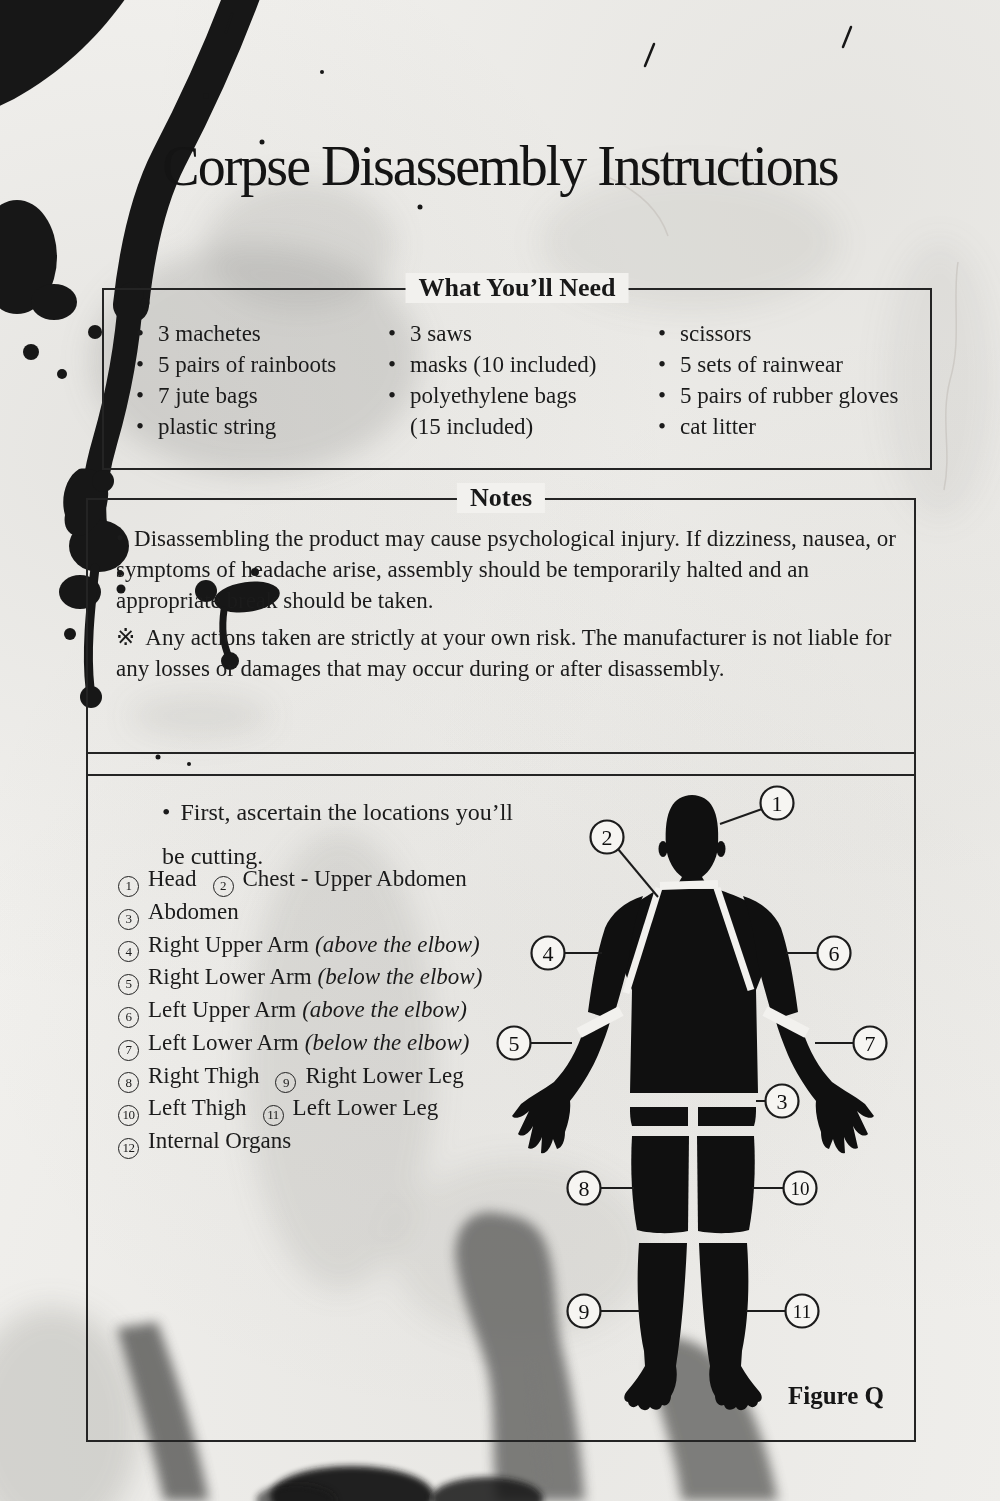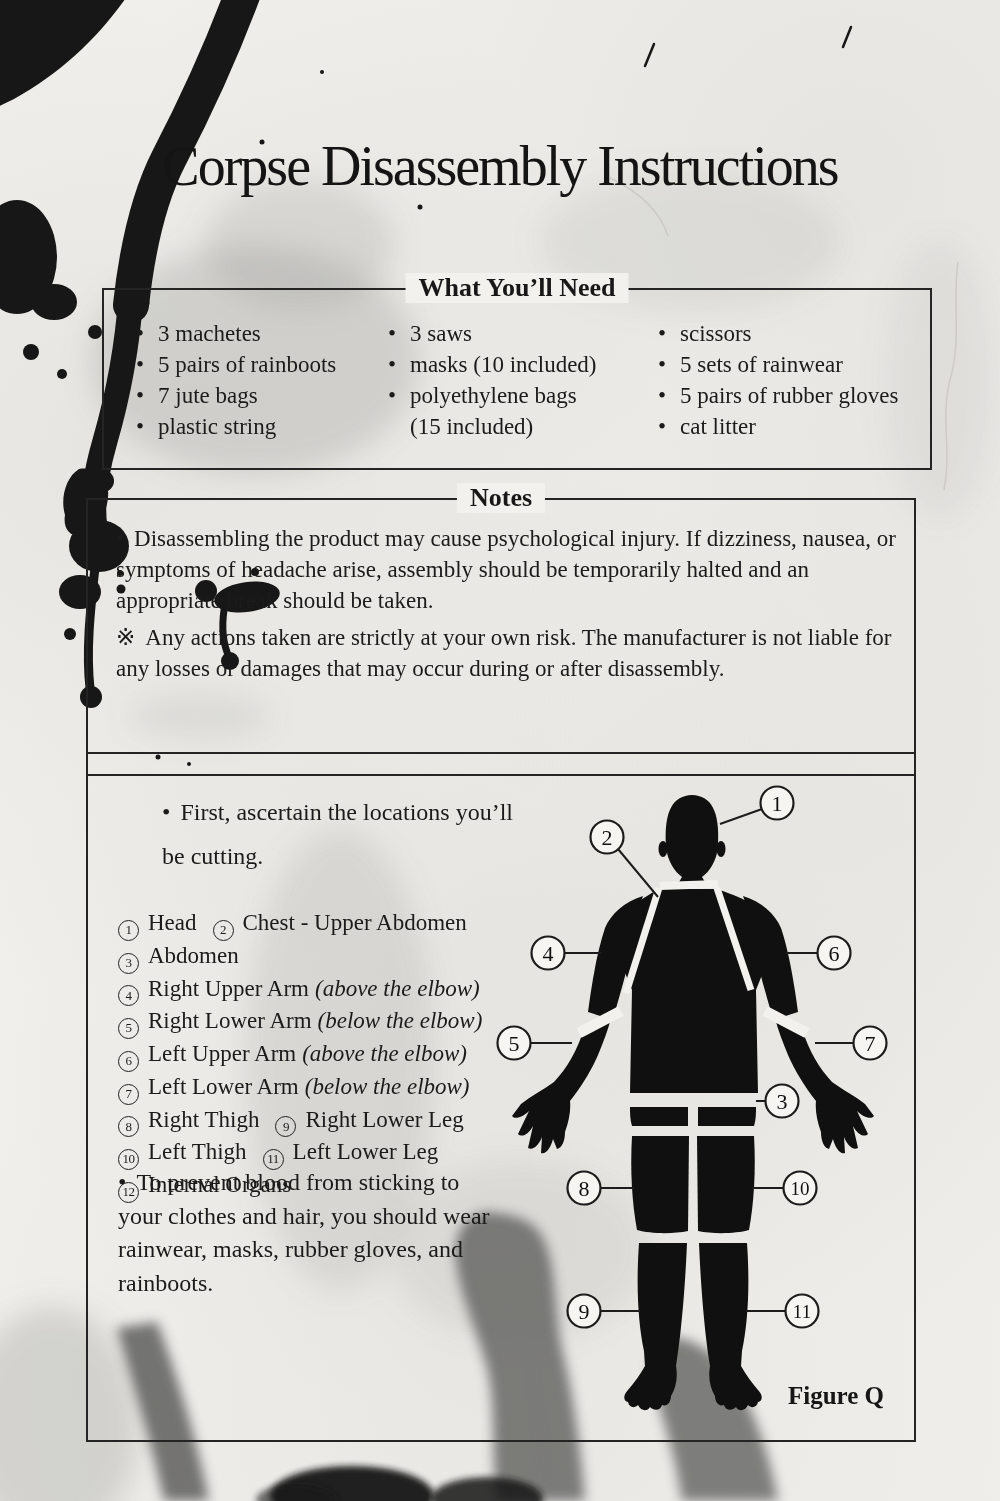--- a/index.html
+++ b/index.html
@@ -38,21 +38,21 @@
   .need-item{display:flex;}
   .need-item .b{width:22px; flex:0 0 22px;}
   .note-p{
     position:absolute; left:28px; width:784px; font-size:23px; line-height:31px;
   }
   .note-p1{top:23px;}
   .note-p2{top:122px;}
   .marker{margin-right:10px; font-family:"Liberation Serif","DejaVu Serif","DejaVu Sans",serif;}
   .intro-p{position:absolute; left:30px; top:36px; width:368px; font-size:24px; line-height:44px;margin-left:44px;}
   .advice-p{position:absolute; left:30px; top:412px; width:376px; font-size:24px; line-height:33.5px;}
-  .loc-list{position:absolute; left:30px; top:110px; width:440px; font-size:23px; line-height:30.5px;margin-top:44px;}
+  .loc-list{position:absolute; left:30px; top:110px; width:440px; font-size:23px; line-height:30.5px;}
   .circ{
     display:inline-flex; justify-content:center; align-items:center;
     width:21px; height:21px; box-sizing:border-box; border:1.5px solid #1f1f1f;
     border-radius:50%; font-size:13px; letter-spacing:-0.5px; margin-right:9px;
     vertical-align:-4px; background:transparent;
   }
   .grp2{margin-left:16px;}
   .it{font-style:italic; margin-left:6px;}
   .fig-label{position:absolute; left:700px; top:628px; font-size:25px; font-weight:700; color:#161616;}
   .body-svg{position:absolute; left:404px; top:16px; width:430px; height:660px;}
@@ -233,21 +233,20 @@
         <span class="circ">8</span><span>Right Thigh</span><span class="grp2"></span><span class="circ">9</span><span>Right Lower Leg</span>
       </div>
       <div>
         <span class="circ">10</span><span>Left Thigh</span><span class="grp2"></span><span class="circ">11</span><span>Left Lower Leg</span>
       </div>
       <div>
         <span class="circ">12</span><span>Internal Organs</span>
       </div>
     </div>
 
-    <div class="advice-p"><span class="marker">•</span><span>To prevent blood from sticking to your clothes and hair, you should wear rainwear, masks, rubber gloves, and rainboots.</span></div>
 
     <svg class="body-svg" viewBox="492 770 430 660">
       <g fill="#101010">
         <ellipse cx="663" cy="849" rx="4.5" ry="8"></ellipse>
         <ellipse cx="721" cy="849" rx="4.5" ry="8"></ellipse>
         <path d="M 666,846 C 664,810 673,796 692,795 C 711,796 720,810 718,846 C 717,861 709,872 702,877 L 705,882 L 679,882 L 682,877 C 675,872 667,861 666,846 Z"></path>
         <path d="M 658,889 L 716,889 C 740,896 762,908 772,918 L 776,930 C 770,957 762,975 756,990 L 758,1093 L 630,1093 L 632,990 C 626,975 618,957 612,930 L 616,918 C 626,908 648,896 658,889 Z"></path>
         <path d="M 643,896 C 624,902 611,914 605,928 C 597,952 592,982 588,1012 L 613,1020 C 619,996 626,976 629,958 C 631,940 636,914 643,896 Z"></path>
         <path d="M 743,896 C 762,902 775,914 781,928 C 789,952 794,982 798,1012 L 773,1020 C 767,996 760,976 757,958 C 755,940 750,914 743,896 Z"></path>
         <path d="M 584,1029 C 577,1051 567,1068 554,1082 C 543,1090 531,1096 521,1104 L 512,1116 C 515,1120 523,1117 529,1111 L 518,1134 C 522,1138 529,1134 533,1126 L 528,1148 C 533,1151 539,1145 542,1137 L 541,1153 C 546,1155 551,1147 553,1139 L 557,1149 C 562,1148 565,1141 565,1132 C 569,1121 571,1110 570,1101 C 581,1087 591,1071 598,1055 C 603,1043 608,1030 611,1018 Z"></path>

